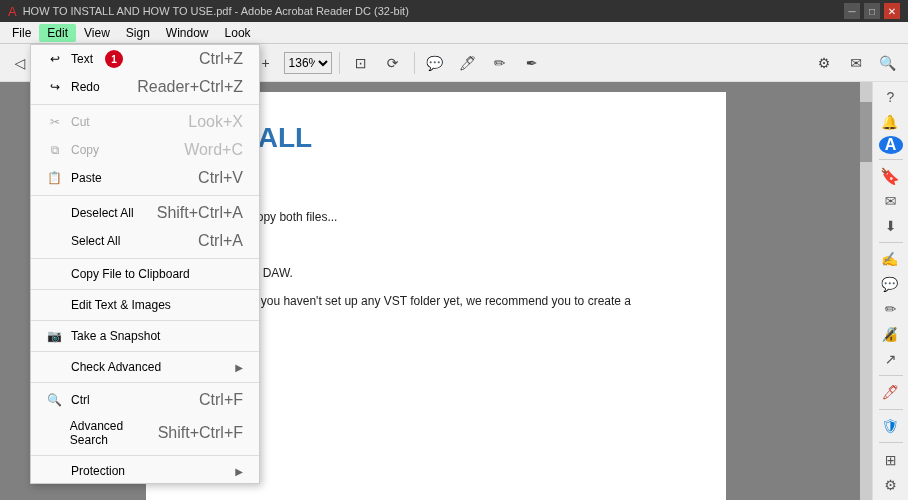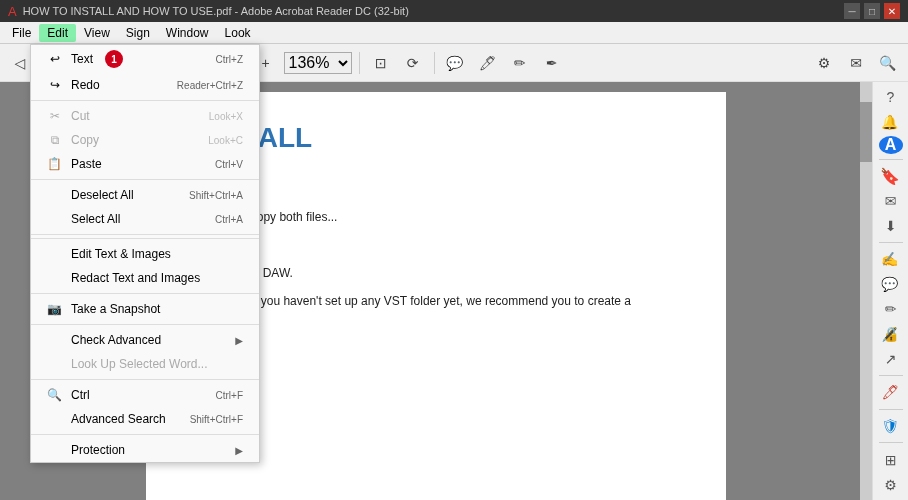--- a/index.html
+++ b/index.html
@@ -77,23 +77,23 @@
       display: flex; align-items: center; gap: 4px;
       font-size: 11px;
     }
     .page-input {
       width: 28px; height: 20px;
       border: 1px solid #aaa;
       text-align: center;
       font-size: 11px;
     }
     .zoom-select {
-      width: 68px; height: 22px;
+      width: 48px; height: 22px;
       border: 1px solid #aaa;
-      font-size: 16px;
+      font-size: 12px;
     }
 
     
     .main-layout {
       display: flex;
       height: calc(500px - 82px);
     }
 
     
     .pdf-area {
@@ -180,21 +180,21 @@
     .dropdown-item {
       display: flex;
       align-items: center;
       justify-content: space-between;
       padding: 5px 16px 5px 16px;
       cursor: pointer;
       color: #000;
       position: relative;
     }
     .dropdown-item.disabled { color: #aaa; cursor: default; }
-    .dropdown-item .shortcut { color: #666; font-size: 10px; }
+    .dropdown-item .shortcut { color: #666; font-size: 16px; }
     .dropdown-item.disabled .shortcut { color: #bbb; }
     .dropdown-sep { height: 1px; background: #ddd; margin: 3px 0; }
     .dropdown-item-left { display: flex; align-items: center; gap: 8px; }
     .menu-icon { font-size: 12px; width: 16px; text-align: center; }
     .badge-circle {
       width: 18px; height: 18px;
       border-radius: 50%;
       background: #d0021b;
       color: #fff;
       font-size: 10px;
@@ -330,21 +330,21 @@
       <span>Cut</span>
     </div>
     <span class="shortcut">Look+X</span>
   </div>
 
   <div class="dropdown-item disabled">
     <div class="dropdown-item-left">
       <span class="menu-icon">⧉</span>
       <span>Copy</span>
     </div>
-    <span class="shortcut">Look+C</span>
+    <span class="shortcut">Word+C</span>
   </div>
 
   <div class="dropdown-item">
     <div class="dropdown-item-left">
       <span class="menu-icon">📋</span>
       <span>Paste</span>
     </div>
     <span class="shortcut">Ctrl+V</span>
   </div>
 
@@ -362,62 +362,56 @@
   <div class="dropdown-item">
     <div class="dropdown-item-left">
       <span class="menu-icon"></span>
       <span>Select All</span>
     </div>
     <span class="shortcut">Ctrl+A</span>
   </div>
 
   <div class="dropdown-sep"></div>
 
+  <div class="dropdown-item">
+    <div class="dropdown-item-left">
+      <span class="menu-icon"></span>
+      <span>Copy File to Clipboard</span>
+    </div>
+  </div>
 
   <div class="dropdown-sep"></div>
 
   <div class="dropdown-item">
     <div class="dropdown-item-left">
       <span class="menu-icon"></span>
       <span>Edit Text &amp; Images</span>
     </div>
   </div>
 
-  <div class="dropdown-item">
-    <div class="dropdown-item-left">
-      <span class="menu-icon"></span>
-      <span>Redact Text and Images</span>
-    </div>
-  </div>
 
   <div class="dropdown-sep"></div>
 
   <div class="dropdown-item">
     <div class="dropdown-item-left">
       <span class="menu-icon">📷</span>
       <span>Take a Snapshot</span>
     </div>
   </div>
 
   <div class="dropdown-sep"></div>
 
   <div class="dropdown-item">
     <div class="dropdown-item-left">
       <span class="menu-icon"></span>
       <span>Check Advanced</span>
     </div>
     <span class="submenu-arrow">▶</span>
   </div>
 
-  <div class="dropdown-item disabled">
-    <div class="dropdown-item-left">
-      <span class="menu-icon"></span>
-      <span>Look Up Selected Word...</span>
-    </div>
-  </div>
 
   <div class="dropdown-sep"></div>
 
   <div class="dropdown-item">
     <div class="dropdown-item-left">
       <span class="menu-icon">🔍</span>
       <span>Ctrl</span>
     </div>
     <span class="shortcut">Ctrl+F</span>
   </div>

